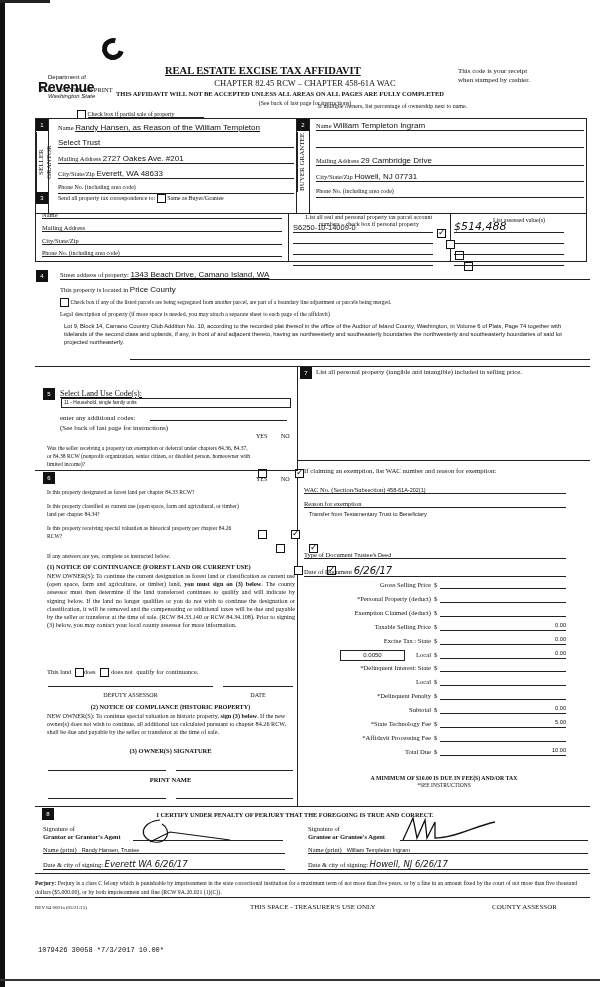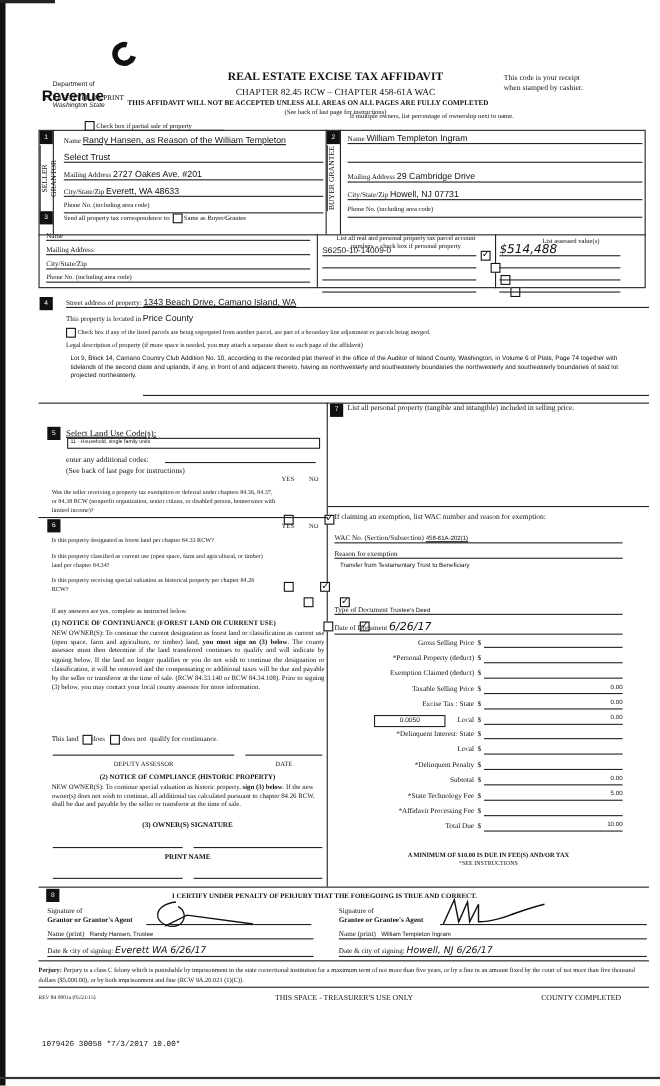--- a/index.html
+++ b/index.html
@@ -36,21 +36,21 @@
 <div class="edge-top"></div>
 
 
 <div class="abs" style="left:38px;top:44px;width:70px;height:28px;">
   <div class="abs sans" style="left:10px;top:2px;font-size:6px;">Department of</div>
   <div class="abs sans bold" style="left:0px;top:7px;font-size:14px;letter-spacing:-0.3px;">Revenue</div>
   <div class="abs sans" style="left:10px;top:21px;font-size:6px;font-style:italic;">Washington State</div>
   <div class="abs logo-swoosh" style="left:64px;top:-6px;"></div>
 </div>
 <div class="abs t65" style="left:40px;top:86px;">PLEASE TYPE OR PRINT</div>
-<div class="abs bold" style="left:165px;top:65px;width:280px;font-size:10.5px;text-align:center;">REAL ESTATE EXCISE TAX AFFIDAVIT</div>
+<div class="abs bold" style="left:165px;top:65px;width:280px;font-size:10.5px;text-align:left;text-decoration:underline;">REAL ESTATE EXCISE TAX AFFIDAVIT</div>
 <div class="abs" style="left:165px;top:78px;width:280px;font-size:8.5px;text-align:center;">CHAPTER 82.45 RCW – CHAPTER 458-61A WAC</div>
 <div class="abs bold" style="left:60px;top:90px;width:440px;font-size:6.5px;text-align:center;">THIS AFFIDAVIT WILL NOT BE ACCEPTED UNLESS ALL AREAS ON ALL PAGES ARE FULLY COMPLETED</div>
 <div class="abs t6" style="left:165px;top:100px;width:280px;text-align:center;">(See back of last page for instructions)</div>
 <div class="abs t7" style="left:458px;top:67px;">This code is your receipt</div>
 <div class="abs t7" style="left:458px;top:76px;">when stamped by cashier.</div>
 
 <div class="abs t6" style="left:77px;top:110px;">
   <span class="box"></span>
   <span style="border-bottom:1px solid #222;padding-right:30px;">Check box if partial sale of property</span>
 </div>
@@ -284,18 +284,18 @@
 <div class="abs t65 line" style="left:308px;top:859px;width:280px;">
   <span>Date &amp; city of signing:</span>
   <span class="hand" style="font-size:8.5px;">Howell, NJ 6/26/17</span>
 </div>
 <div class="abs" style="left:35px;top:873px;width:555px;height:1px;background:#222;"></div>
 <div class="abs" style="left:35px;top:879px;width:555px;font-size:5.8px;line-height:9px;border-bottom:1px solid #222;"><b>Perjury:</b> <span>Perjury is a class C felony which is punishable by imprisonment in the state correctional institution for a maximum term of not more than five years, or by a fine in an amount fixed by the court of not more than five thousand dollars ($5,000.00), or by both imprisonment and fine (RCW 9A.20.021 (1)(C)).</span></div>
 
 
 <div class="abs" style="left:35px;top:905px;font-size:5px;">REV 84 0001a (05/21/15)</div>
 <div class="abs" style="left:250px;top:903px;font-size:7px;">THIS SPACE - TREASURER'S USE ONLY</div>
-<div class="abs" style="left:492px;top:903px;font-size:7px;">COUNTY COMPLETED</div>
+<div class="abs" style="left:492px;top:903px;font-size:7px;">COUNTY ASSESSOR</div>
 <div class="abs mono" style="left:38px;top:946px;font-size:7px;">1079426 30058 *7/3/2017 10.00*</div>
 <div class="edge-bottom"></div>
 
 
 
 
 </body></html>

